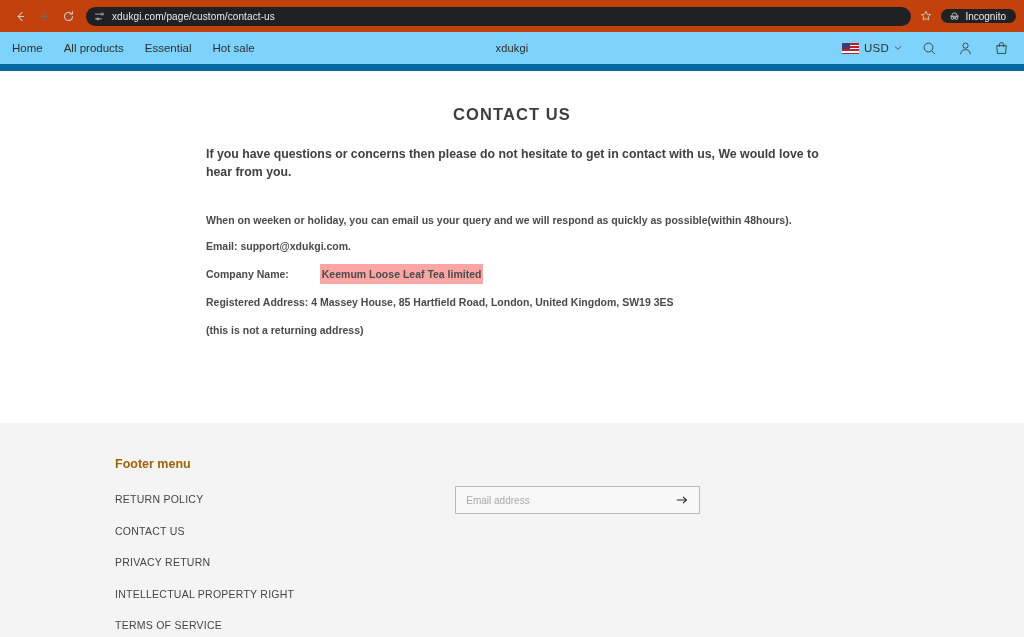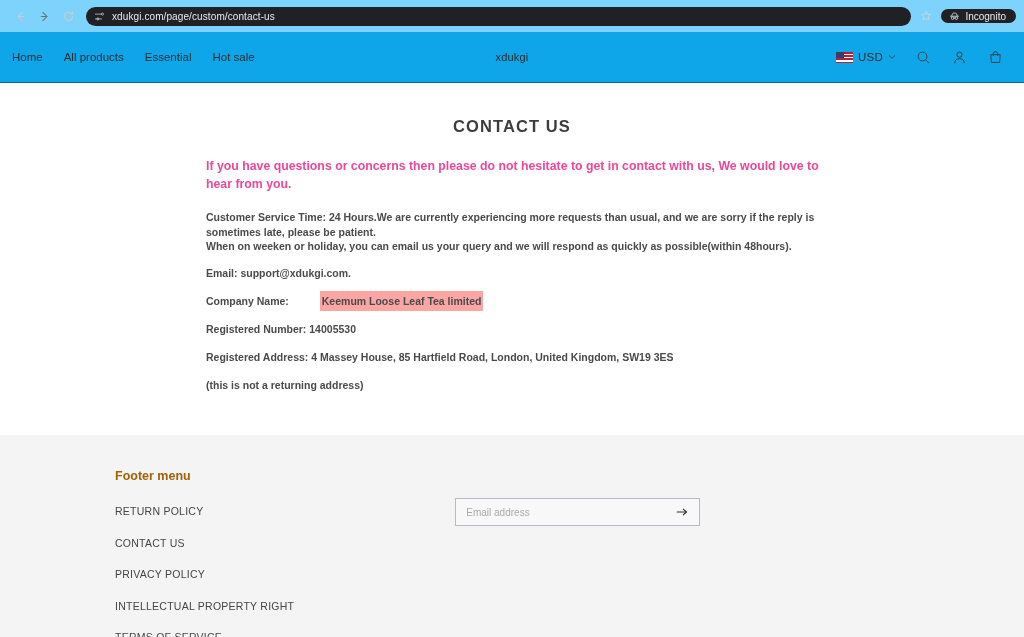--- a/index.html
+++ b/index.html
@@ -8,21 +8,21 @@
     width: 1024px;
     height: 637px;
     overflow: hidden;
     background: #ffffff;
     font-family: "Liberation Sans", sans-serif;
   }
 
   
   .browser-bar {
     height: 26px;
-    background: #7dd3fc;
+    background: #c2410c;
     display: flex;
     align-items: center;
     padding: 16px 8px;
     gap: 0;
   }
   .nav-btn {
     width: 24px;
     height: 22px;
     display: flex;
     align-items: center;
@@ -69,23 +69,23 @@
     flex: 0 0 auto;
   }
   .incognito-badge span {
     color: #e8eaed;
     font-size: 10px;
     white-space: nowrap;
   }
 
   
   .site-header {
-    height: 51px;
-    background: #0ea5e9;
-    border-bottom: 1px solid #0369a1;
+    height: 39px;
+    background: #7dd3fc;
+    border-bottom: 7px solid #0369a1;
     display: flex;
     align-items: center;
     position: relative;
     padding: 0 16px;
   }
   .main-nav {
     display: flex;
     align-items: center;
     gap: 21px;
     position: absolute;
@@ -101,21 +101,21 @@
     position: absolute;
     left: 0; right: 0;
     text-align: center;
     font-size: 11px;
     color: #2b2b2b;
     letter-spacing: 0.2px;
     pointer-events: none;
   }
   .header-right {
     position: absolute;
-    right: 20px;
+    right: 14px;
     display: flex;
     align-items: center;
     gap: 18px;
   }
   .currency-picker {
     display: flex;
     align-items: center;
     gap: 5px;
   }
   .flag {
@@ -169,21 +169,21 @@
     font-weight: bold;
     letter-spacing: 1.1px;
     color: #3d3d3d;
     margin-bottom: 22px;
     margin-right: 14px;
   }
   .lead-para {
     font-size: 12.3px;
     font-weight: bold;
     line-height: 1.45;
-    color: #ec4899;
+    color: #404040;
     margin-bottom: 16px;
   }
   .body-para {
     font-size: 10.5px;
     font-weight: bold;
     line-height: 1.42;
     color: #4a4a4a;
     margin-bottom: 13px;
   }
   .body-para.tight { margin-bottom: 12px; }
@@ -355,50 +355,49 @@
 </header>
 
 <main class="page-main">
   <div class="content-wrap">
 
     <h1 class="page-title">CONTACT US</h1>
 
     <p class="lead-para">If you have questions or concerns then please do not hesitate to get in contact with us, We would love to hear from you.</p>
 
     <p class="body-para tight">
-      <span>Customer Service Time: 24 Hours.We are currently experiencing more requests than usual, and we are sorry if the reply is sometimes late, please be patient.</span><br>
+      <br>
       <span>When on weeken or holiday, you can email us your query and we will respond as quickly as possible(within 48hours).</span>
     </p>
 
 
     <p class="body-para">Email: support@xdukgi.com.</p>
 
     <p class="body-para">
       <span>Company Name:</span>
       <span class="highlight">Keemum Loose Leaf Tea limited</span>
     </p>
 
-    <p class="body-para">Registered Number: 14005530</p>
 
     <p class="body-para">Registered Address: 4 Massey House, 85 Hartfield Road, London, United Kingdom, SW19 3ES</p>
 
     <p class="body-para">(this is not a returning address)</p>
 
   </div>
 </main>
 
 <footer class="site-footer">
   <div class="footer-inner">
 
     <div class="footer-menu">
       <div class="footer-menu-title">Footer menu</div>
       <ul class="footer-links">
         <li><a href="#">RETURN POLICY</a></li>
         <li><a href="#">CONTACT US</a></li>
-        <li><a href="#">PRIVACY POLICY</a></li>
+        <li><a href="#">PRIVACY RETURN</a></li>
         <li><a href="#">INTELLECTUAL PROPERTY RIGHT</a></li>
         <li><a href="#">TERMS OF SERVICE</a></li>
 
       </ul>
     </div>
 
     <div class="newsletter">
       <div class="email-form">
         <input class="email-input" type="text" placeholder="Email address" style="">
         <button class="email-submit">

